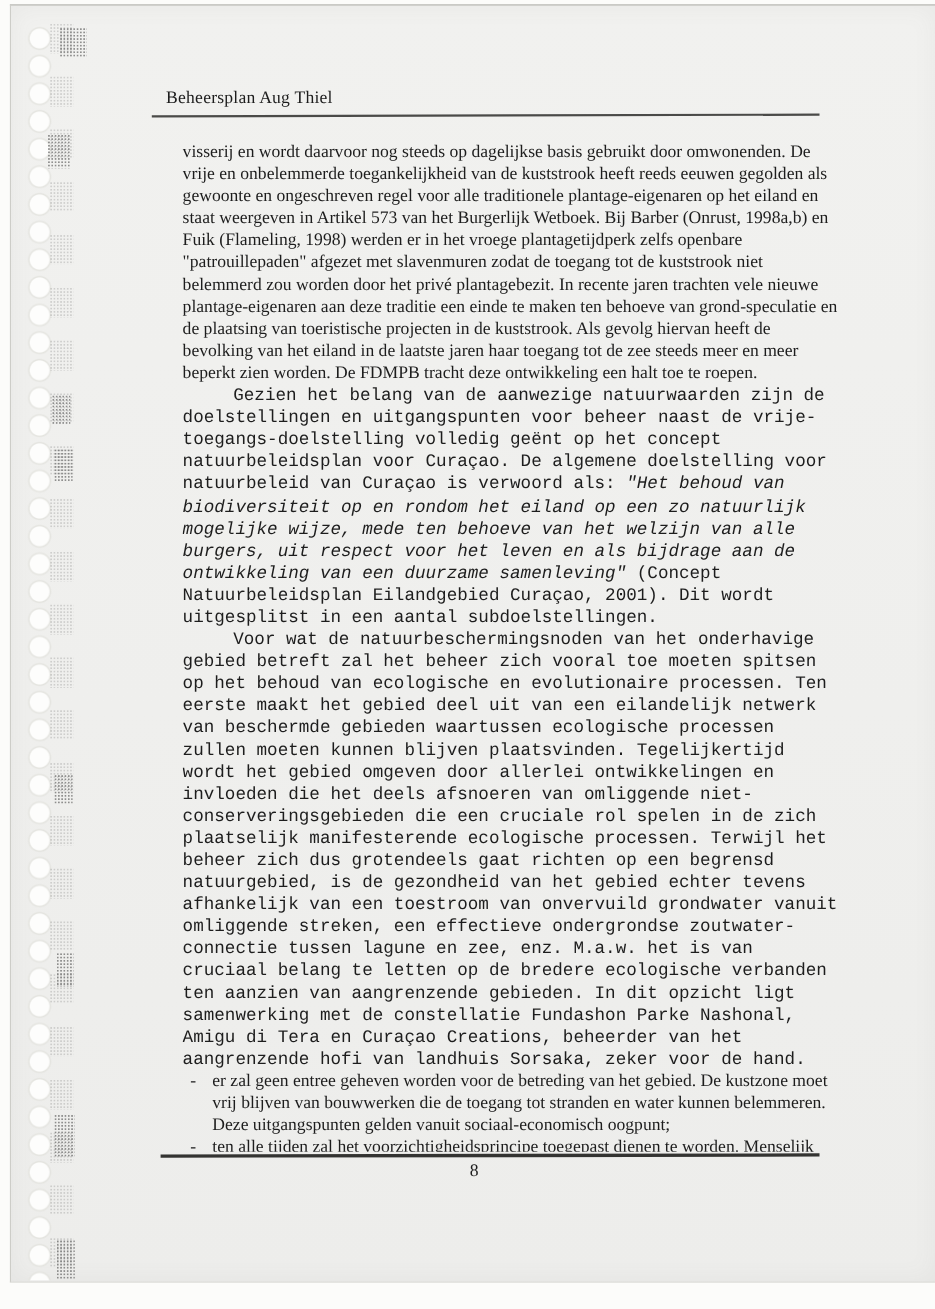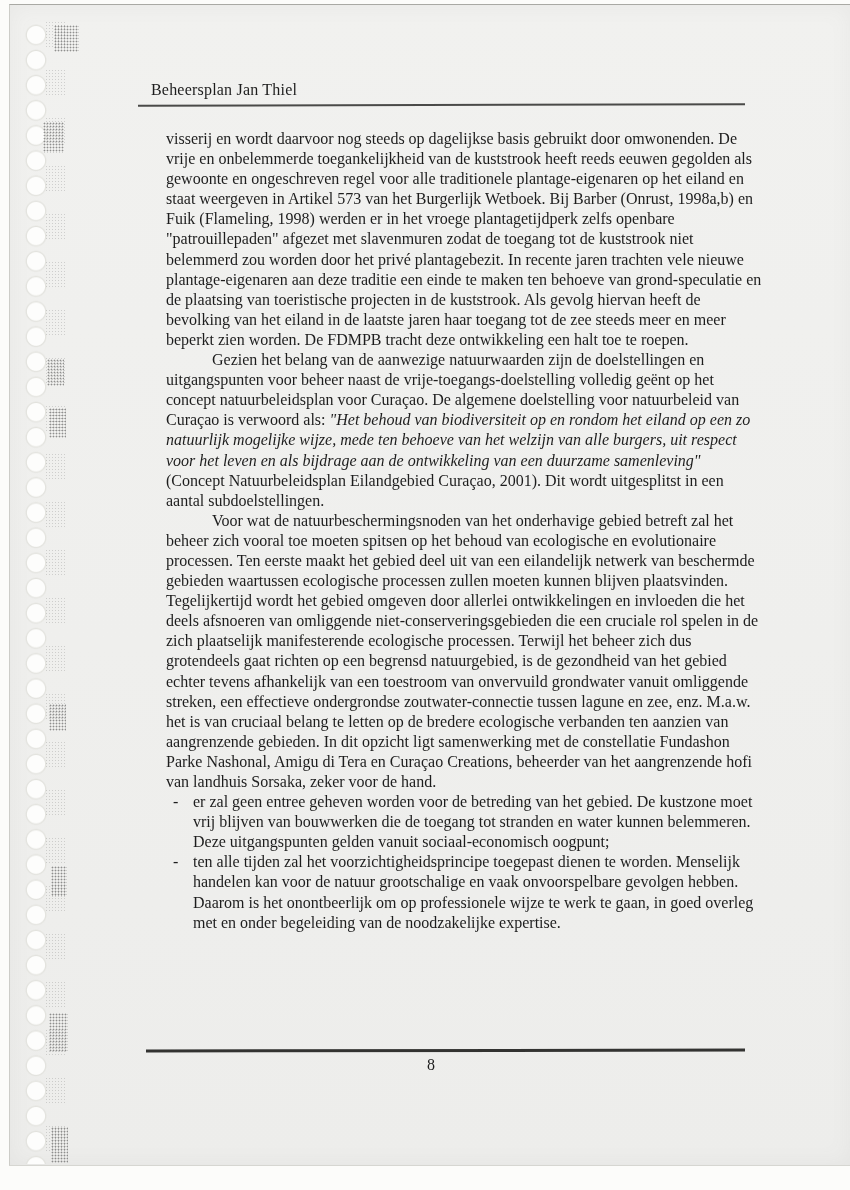--- a/index.html
+++ b/index.html
@@ -90,21 +90,21 @@
     position: absolute;
     top: 124px;
     left: 15px;
     width: 597px;
     height: 918px;
     overflow: hidden;
     font-size: 16px;
     line-height: 20.1px;
   }
   .para { margin: 0; }
-  .para.indent { text-indent: 46px; }
+  .para.indent { text-indent: 46px; font-family: Liberation Mono, monospace; }
   .section-heading {
     margin: 20px 0 0 0;
     font-size: 16px;
     font-weight: bold;
     line-height: 20.1px;
   }
   .quote-italic { font-style: italic; }
   .bullet {
     position: relative;
     padding-left: 27px;
@@ -145,21 +145,21 @@
     <div class="noise" style="left:37px; top:354px; width:17px; height:27px;"></div>
     <div class="noise" style="left:39px; top:403px; width:17px; height:30px;"></div>
     <div class="noise" style="left:39px; top:699px; width:17px; height:27px;"></div>
     <div class="noise" style="left:41px; top:861px; width:16px; height:31px;"></div>
     <div class="noise" style="left:39px; top:1008px; width:19px; height:39px;"></div>
     <div class="noise" style="left:41px; top:1122px; width:17px; height:36px;"></div>
 
     <div class="content">
 
       <div class="running-header">
-        <span>Beheersplan Jan Thiel</span>
+        <span>Beheersplan Aug Thiel</span>
       </div>
       <div class="header-rule"></div>
 
       <div class="bodytext">
         <p class="para">visserij en wordt daarvoor nog steeds op dagelijkse basis gebruikt door omwonenden. De vrije en onbelemmerde toegankelijkheid van de kuststrook heeft reeds eeuwen gegolden als gewoonte en ongeschreven regel voor alle traditionele plantage-eigenaren op het eiland en staat weergeven in Artikel 573 van het Burgerlijk Wetboek.  Bij Barber (Onrust, 1998a,b) en Fuik (Flameling, 1998) werden er in het vroege plantagetijdperk zelfs openbare "patrouillepaden" afgezet met slavenmuren zodat de toegang tot de kuststrook niet belemmerd zou worden door het privé plantagebezit. In recente jaren trachten vele nieuwe plantage-eigenaren aan deze traditie een einde te maken ten behoeve van grond-speculatie en de plaatsing van toeristische projecten in de kuststrook. Als gevolg hiervan heeft de bevolking van het eiland in de laatste jaren haar toegang tot de zee steeds meer en meer beperkt zien worden. De FDMPB tracht deze ontwikkeling een halt toe te roepen.</p>
         <p class="para indent"><span>Gezien het belang van de aanwezige natuurwaarden zijn de doelstellingen en uitgangspunten voor beheer naast de vrije-toegangs-doelstelling volledig geënt op het concept natuurbeleidsplan voor Curaçao. De algemene doelstelling voor natuurbeleid van Curaçao is verwoord als: </span><span class="quote-italic">"Het behoud van biodiversiteit op en rondom het eiland op een zo natuurlijk mogelijke wijze, mede ten behoeve van het welzijn van alle burgers, uit respect voor het leven en als bijdrage aan de ontwikkeling van een duurzame samenleving"</span><span> (Concept Natuurbeleidsplan Eilandgebied Curaçao, 2001). Dit wordt uitgesplitst in een aantal subdoelstellingen.</span></p>
         <p class="para indent">Voor wat de natuurbeschermingsnoden van het onderhavige gebied betreft zal het beheer zich vooral toe moeten spitsen op het behoud van ecologische en evolutionaire processen. Ten eerste maakt het gebied deel uit van een eilandelijk netwerk van beschermde gebieden waartussen ecologische processen zullen moeten kunnen blijven plaatsvinden. Tegelijkertijd wordt het gebied omgeven door allerlei ontwikkelingen en invloeden die het deels afsnoeren van omliggende niet-conserveringsgebieden die een cruciale rol spelen in de zich plaatselijk manifesterende ecologische processen. Terwijl het beheer zich dus grotendeels gaat richten op een begrensd natuurgebied, is de gezondheid van het gebied echter tevens afhankelijk van een toestroom van onvervuild grondwater vanuit omliggende streken, een effectieve ondergrondse zoutwater-connectie tussen lagune en zee, enz. M.a.w. het is van cruciaal belang te letten op de bredere ecologische verbanden ten aanzien van aangrenzende gebieden. In dit opzicht ligt samenwerking met de constellatie Fundashon Parke Nashonal, Amigu di Tera en Curaçao Creations, beheerder van het aangrenzende hofi van landhuis Sorsaka, zeker voor de hand.</p>
 
 
         <div class="bullet">

